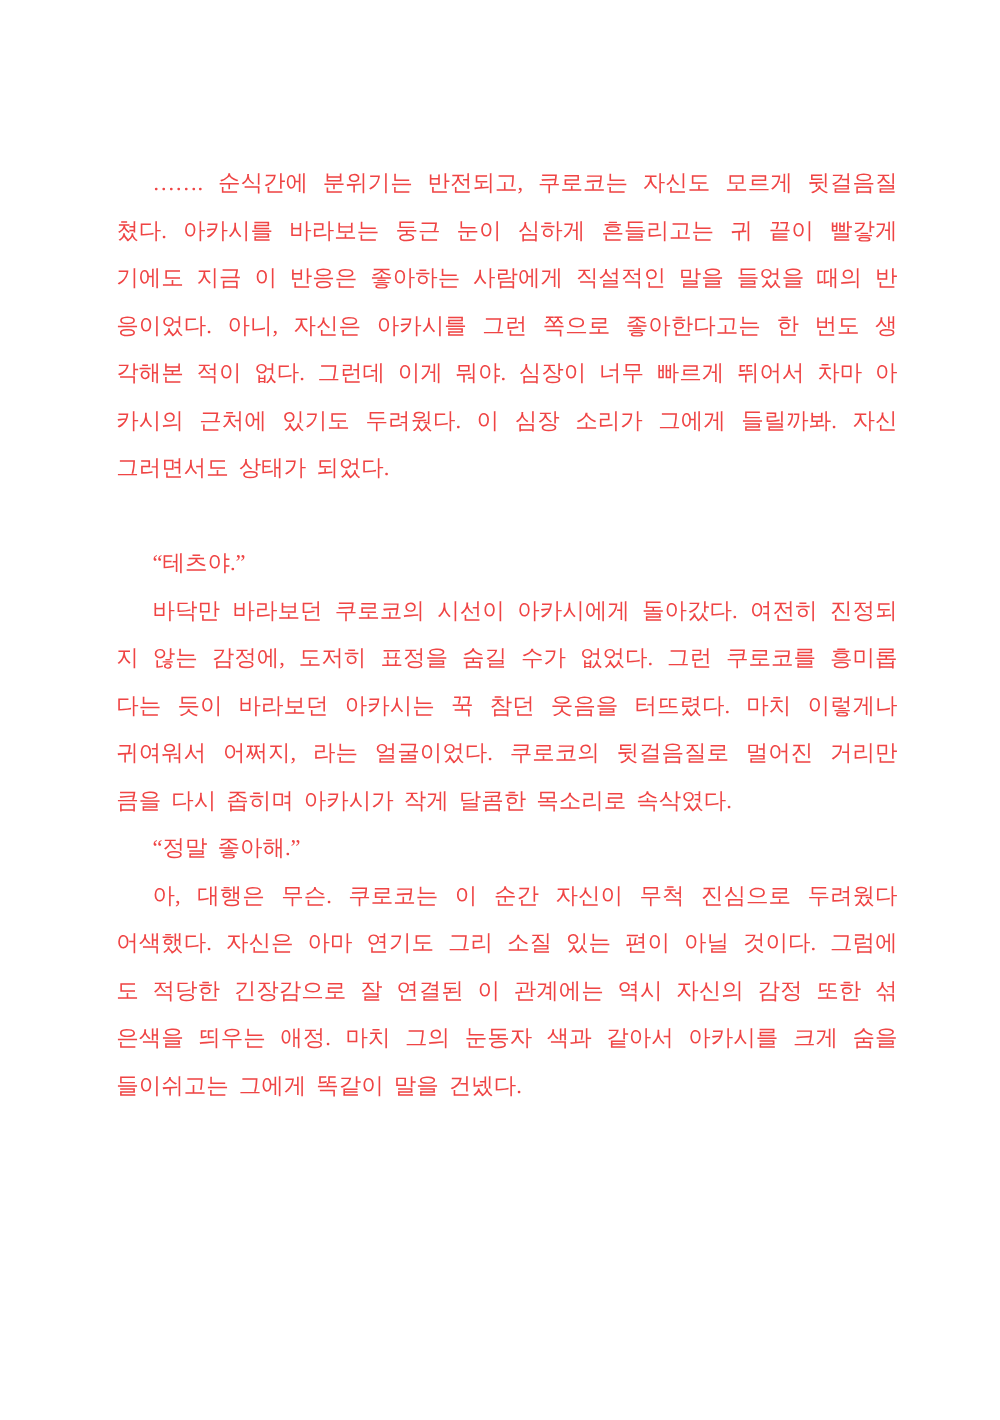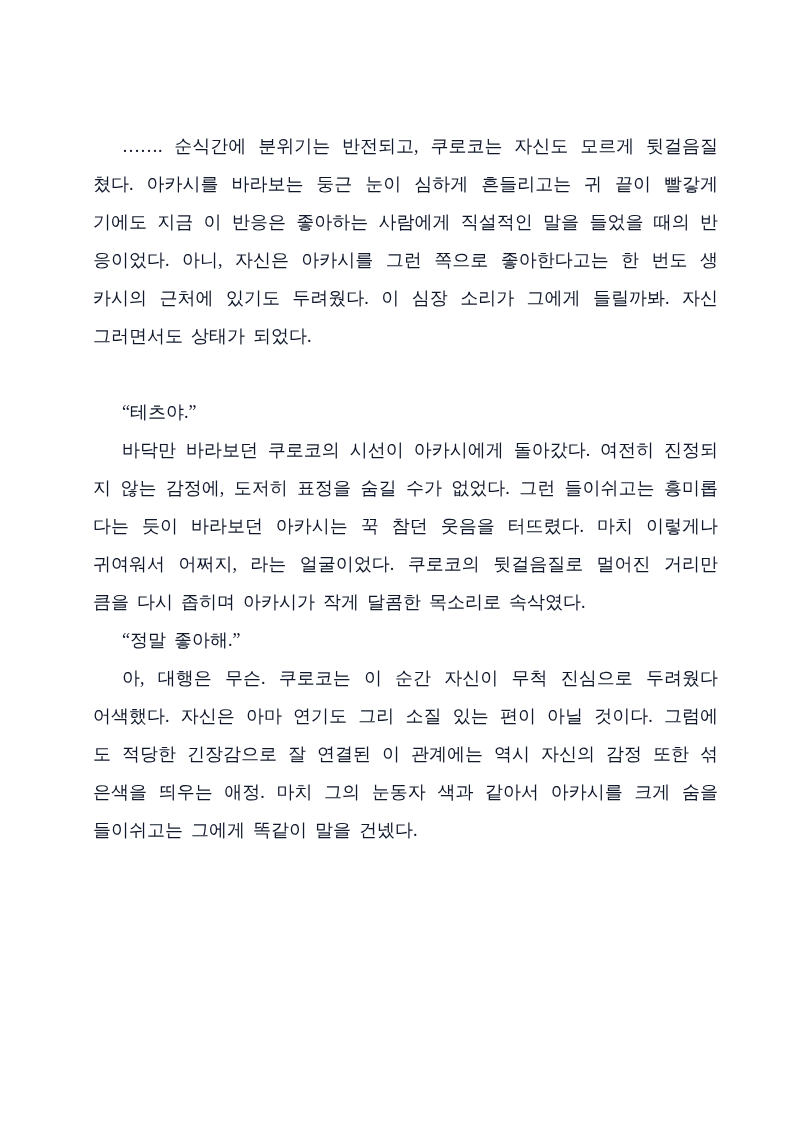--- a/index.html
+++ b/index.html
@@ -20,21 +20,21 @@
     padding: 127px 82px 0 93px;
   }
   .text-body {
     width: 625px;
   }
   .line {
     font-family: "Liberation Serif", "DejaVu Serif", serif;
     font-size: 18px;
     height: 38px;
     line-height: 38px;
-    color: #0f172a;
+    color: #ef4444;
     word-spacing: 3.5px;
     white-space: nowrap;
     text-align: left;
   }
   .line.just {
     white-space: normal;
     text-align: justify;
     text-align-last: justify;
   }
   .line.indent {
@@ -46,26 +46,27 @@
 </style>
 </head>
 <body>
 
 <div class="page">
   <div class="text-body">
       <div class="line indent just">……. 순식간에 분위기는 반전되고, 쿠로코는 자신도 모르게 뒷걸음질</div>
       <div class="line just">쳤다. 아카시를 바라보는 둥근 눈이 심하게 흔들리고는 귀 끝이 빨갛게</div>
       <div class="line just">기에도 지금 이 반응은 좋아하는 사람에게 직설적인 말을 들었을 때의 반</div>
       <div class="line just">응이었다. 아니, 자신은 아카시를 그런 쪽으로 좋아한다고는 한 번도 생</div>
+      <div class="line just">각해본 적이 없다. 그런데 이게 뭐야. 심장이 너무 빠르게 뛰어서 차마 아</div>
       <div class="line just">카시의 근처에 있기도 두려웠다. 이 심장 소리가 그에게 들릴까봐. 자신</div>
       <div class="line">그러면서도 상태가 되었다.</div>
       <div class="line blank"></div>
       <div class="line indent">“테츠야.”</div>
       <div class="line indent just">바닥만 바라보던 쿠로코의 시선이 아카시에게 돌아갔다. 여전히 진정되</div>
-      <div class="line just">지 않는 감정에, 도저히 표정을 숨길 수가 없었다. 그런 들이쉬고는 흥미롭</div>
+      <div class="line just">지 않는 감정에, 도저히 표정을 숨길 수가 없었다. 그런 쿠로코를 흥미롭</div>
       <div class="line just">다는 듯이 바라보던 아카시는 꾹 참던 웃음을 터뜨렸다. 마치 이렇게나</div>
       <div class="line just">귀여워서 어쩌지, 라는 얼굴이었다. 쿠로코의 뒷걸음질로 멀어진 거리만</div>
       <div class="line">큼을 다시 좁히며 아카시가 작게 달콤한 목소리로 속삭였다.</div>
       <div class="line indent">“정말 좋아해.”</div>
       <div class="line indent just">아, 대행은 무슨. 쿠로코는 이 순간 자신이 무척 진심으로 두려웠다</div>
       <div class="line just">어색했다. 자신은 아마 연기도 그리 소질 있는 편이 아닐 것이다. 그럼에</div>
       <div class="line just">도 적당한 긴장감으로 잘 연결된 이 관계에는 역시 자신의 감정 또한 섞</div>
       <div class="line just">은색을 띄우는 애정. 마치 그의 눈동자 색과 같아서 아카시를 크게 숨을</div>
       <div class="line">들이쉬고는 그에게 똑같이 말을 건넸다.</div>
     </div>

